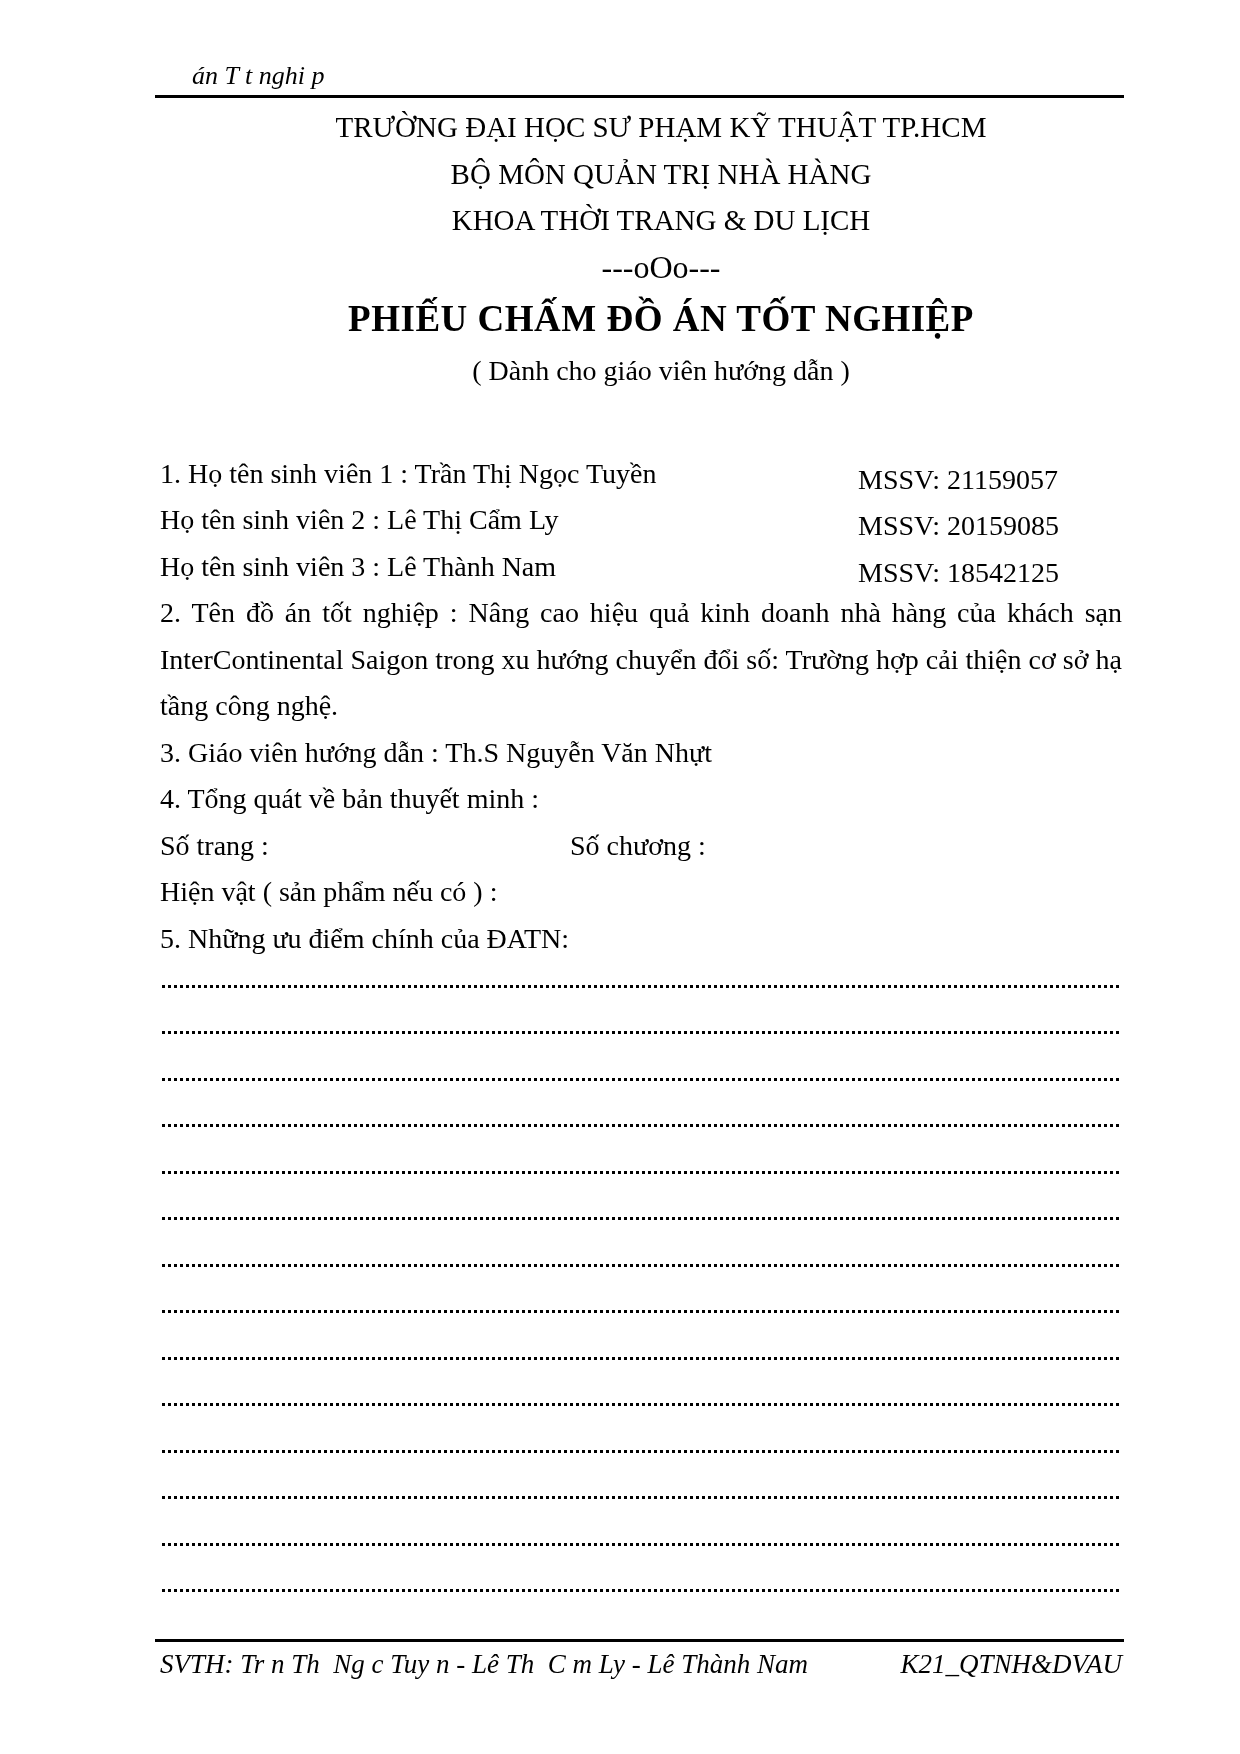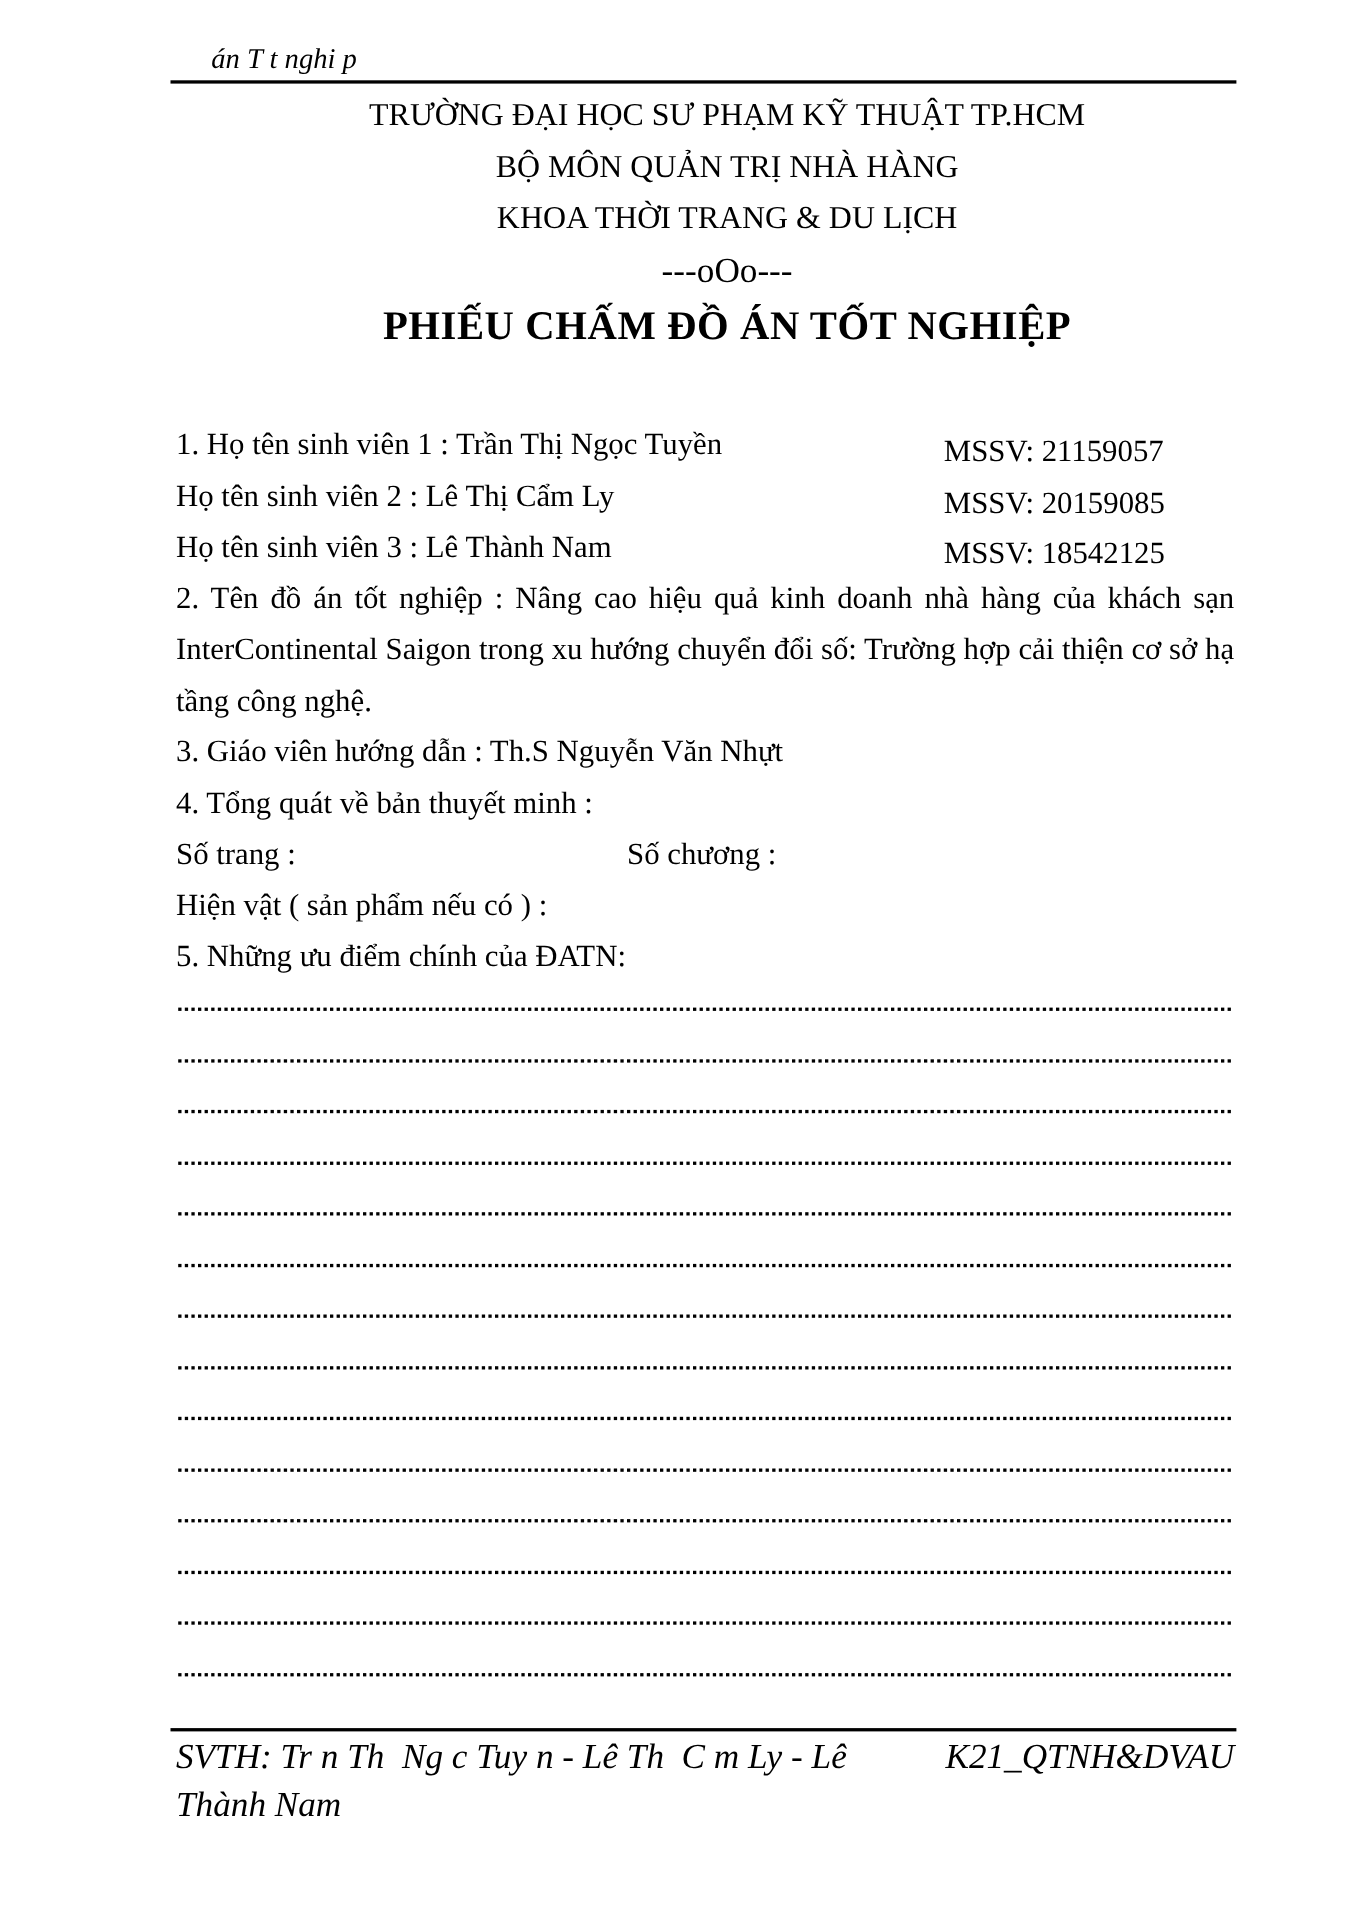--- a/index.html
+++ b/index.html
@@ -3,21 +3,21 @@
 <meta charset="utf-8">
 <style>
   * { margin:0; padding:0; box-sizing:border-box; }
   html,body { background:#ffffff; }
   body {
     width:1240px; height:1754px;
     font-family:"Liberation Serif","DejaVu Serif",serif;
     color:#000000;
     overflow:hidden;
   }
-  .page { width:1240px; height:1446px; padding:39px 118px 0 160px; position:relative; }
+  .page { width:1240px; height:1446px; padding:61px 118px 0 160px; position:relative; }
 
   .running-header {
     font-style:italic; font-size:26px; height:34px;
     margin-left:32px; white-space:pre-wrap;
   }
   .top-rule { border-top:3px solid #000; margin-left:-5px; margin-right:-2px; }
 
   .letterhead { text-align:center; padding-left:40px; margin-top:6px;
                 font-size:29px; line-height:46.5px; }
   .separator  { text-align:center; padding-left:40px; font-size:32px; line-height:46.5px; }
@@ -37,39 +37,40 @@
   .answer-lines { margin-top:-18px; }
   .dotline { height:46.5px; position:relative; }
   .dotline::after {
     content:""; position:absolute; left:2px; right:3px; bottom:3px;
     border-bottom:3.4px dotted #000;
   }
 
   .footer-rule { border-top:3px solid #000; margin-top:44px; margin-left:-5px; margin-right:-2px; }
   .page-footer {
     display:flex; justify-content:space-between;
-    font-style:italic; font-size:32px; line-height:44px; white-space:pre-wrap;
+    font-style:italic; font-size:27px; line-height:44px; white-space:pre-wrap;
   }
 </style>
 </head>
 <body>
 
 <div class="page">
 
   <div class="running-header">án T t nghi p</div>
   <div class="top-rule"></div>
 
   <div class="letterhead">
     <div>TRƯỜNG ĐẠI HỌC SƯ PHẠM KỸ THUẬT TP.HCM</div>
     <div>BỘ MÔN QUẢN TRỊ NHÀ HÀNG</div>
     <div>KHOA THỜI TRANG &amp; DU LỊCH</div>
   </div>
   <div class="separator">---oOo---</div>
 
   <div class="doc-title">PHIẾU CHẤM ĐỒ ÁN TỐT NGHIỆP</div>
+  <div class="doc-subtitle">( Dành cho giáo viên hướng dẫn )</div>
 
   <div class="students">
     <div class="student-row">
       <span class="label">1. Họ tên sinh viên 1 : Trần Thị Ngọc Tuyền</span>
       <span class="mssv">MSSV: 21159057</span>
     </div>
     <div class="student-row">
       <span class="label indent">Họ tên sinh viên 2 : Lê Thị Cẩm Ly</span>
       <span class="mssv">MSSV: 20159085</span>
     </div>

